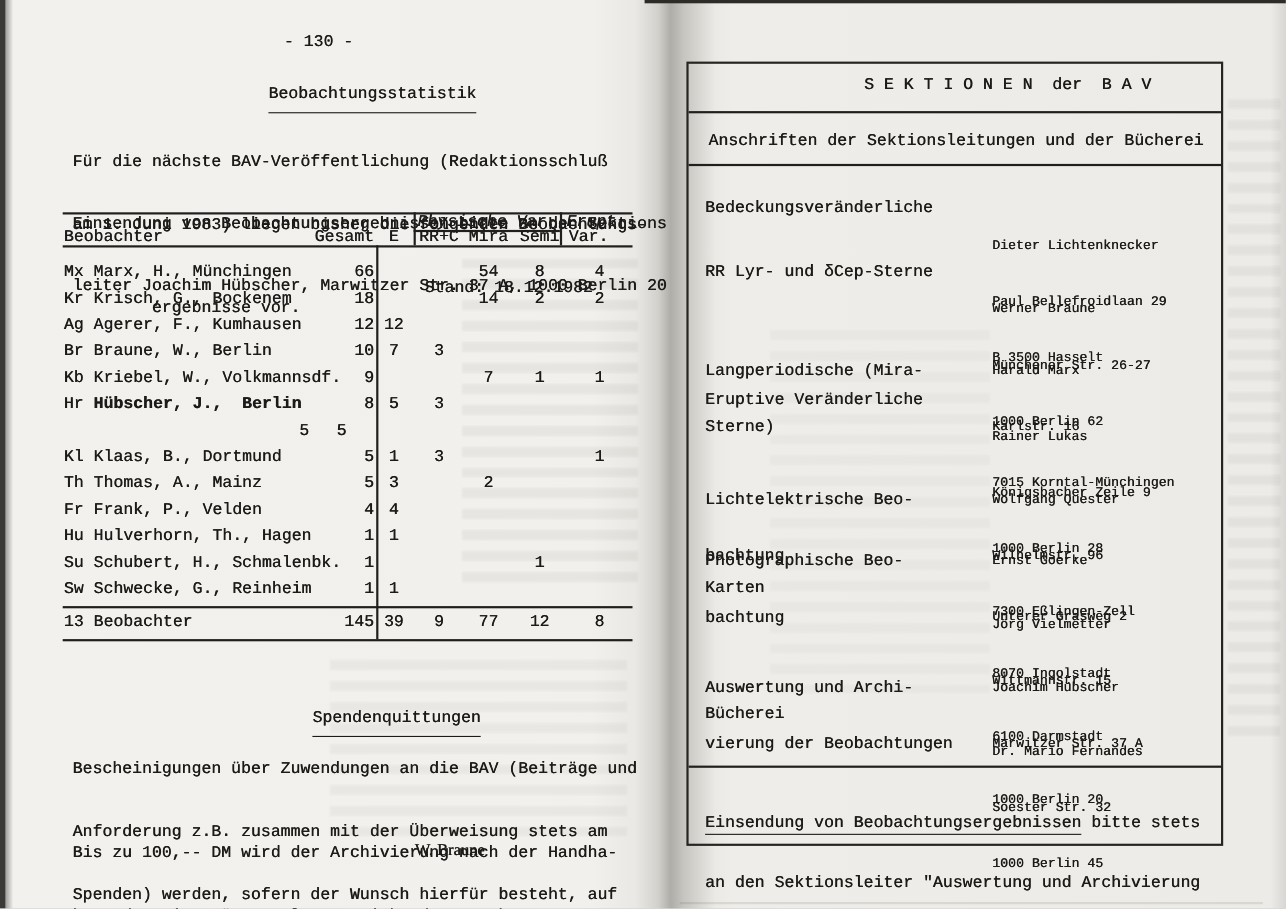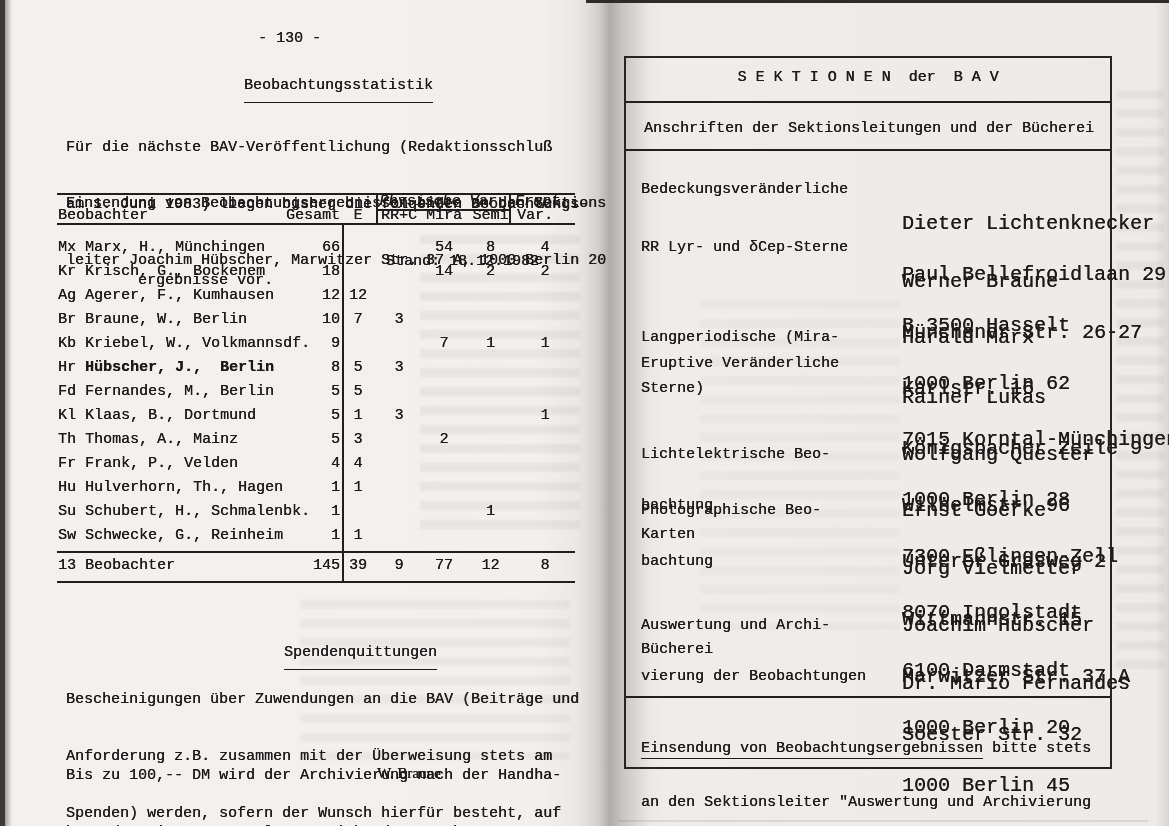--- a/index.html
+++ b/index.html
@@ -56,27 +56,27 @@
   .nm{margin-left:9px;}
   .total-row{font-weight:normal;}
   
   .box{position:absolute;left:624px;top:56px;width:484px;height:709px;
        border:2px solid #262522;background:transparent;}
   .box .rule{left:0;width:484px;}
   .box-r1{top:43px;}
   .box-r2{top:91px;}
   .box-r3{top:638px;}
   .box-title{position:absolute;top:11px;left:0;width:484px;text-align:center;
-             font-size:15px;white-space:pre;text-shadow:0.4px 0 0 currentColor;}
+             font-size:15px;white-space:pre;text-shadow:0.4px 0 0 currentColor;padding-left:48px;}
   .box-subtitle{position:absolute;top:62px;left:18px;font-size:15px;white-space:pre;
                 text-shadow:0.3px 0 0 currentColor;}
   .entry{position:absolute;left:0;width:484px;}
   .entry-label{position:absolute;left:15px;top:0;font-size:15px;line-height:17px;white-space:pre;
                text-shadow:0.3px 0 0 currentColor;}
-  .entry-address{position:absolute;left:276px;top:0;font-size:20px;line-height:17px;white-space:pre;
+  .entry-address{position:absolute;left:276px;top:0;font-size:12px;line-height:17px;white-space:pre;
                text-shadow:0.3px 0 0 currentColor;}
   .box-footer{position:absolute;top:646px;left:15px;font-size:15px;line-height:18px;white-space:pre;
               text-shadow:0.3px 0 0 currentColor;}
   .u{border-bottom:1.6px solid #1c1b19;padding-bottom:0.5px;}
   
   .gutter{position:absolute;left:578px;top:0;width:72px;height:826px;z-index:5;pointer-events:none;
     background:linear-gradient(90deg,rgba(40,38,34,0) 0%,rgba(40,38,34,0.10) 28%,rgba(40,38,34,0.28) 44%,rgba(40,38,34,0.16) 60%,rgba(40,38,34,0) 100%);}
   .edge-left{position:absolute;left:0;top:0;width:5px;height:826px;background:#3c3a36;z-index:6;}
   .edge-left-fade{position:absolute;left:5px;top:0;width:7px;height:826px;z-index:6;
     background:linear-gradient(90deg,rgba(60,58,54,0.45),rgba(60,58,54,0));}
@@ -194,21 +194,20 @@
       <div class="trow" style="top:165px">
         <div class="c-name"><span>Hr</span><span class="nm" style="font-weight:bold">Hübscher, J.,  Berlin</span></div>
         <div class="c-ges">8</div>
         <div class="c-e">5</div>
         <div class="c-rrc">3</div>
         <div class="c-mira"></div>
         <div class="c-semi"></div>
         <div class="c-er"></div>
       </div>
       <div class="trow" style="top:189px">
-        <div class="c-name"><span>Fd</span><span class="nm">Fernandes, M., Berlin</span></div>
         <div class="c-ges">5</div>
         <div class="c-e">5</div>
         <div class="c-rrc"></div>
         <div class="c-mira"></div>
         <div class="c-semi"></div>
         <div class="c-er"></div>
       </div>
       <div class="trow" style="top:213px">
         <div class="c-name"><span>Kl</span><span class="nm">Klaas, B., Dortmund</span></div>
         <div class="c-ges">5</div>

